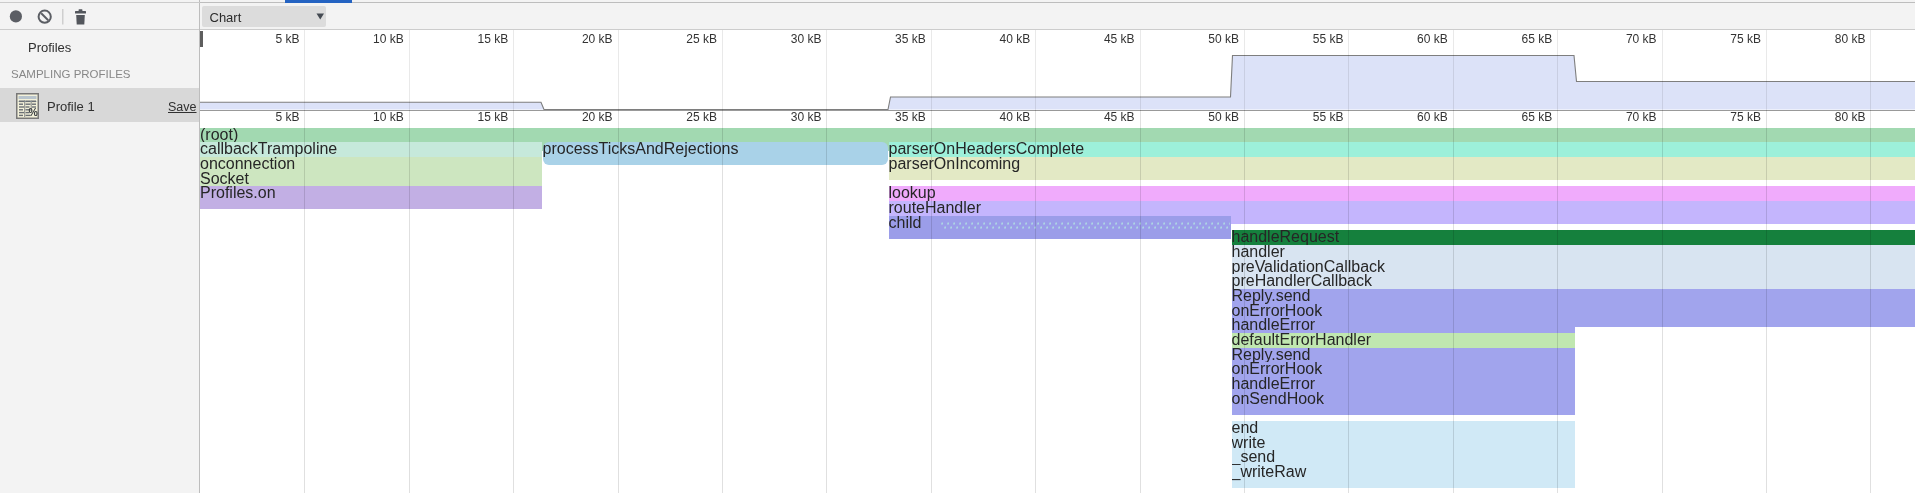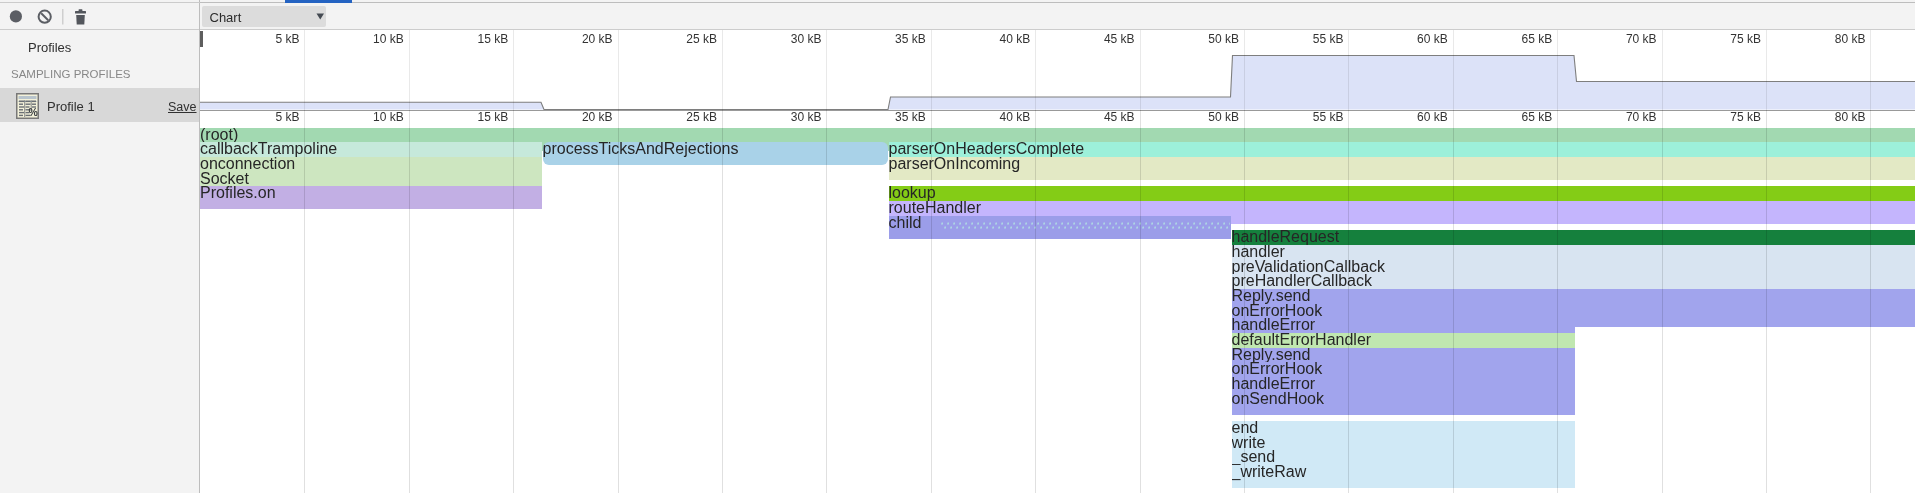--- a/index.html
+++ b/index.html
@@ -127,21 +127,21 @@
 <div class="lbl rlbl" style="left:1691.0px;top:111px;width:70px;">75 kB</div>
 <div class="lbl rlbl" style="left:1795.4px;top:111px;width:70px;">80 kB</div>
 <div class="bar" style="left:200.0px;top:127.60px;width:1715.0px;background:#a2d9b1;">(root)</div>
 <div class="bar" style="left:200.0px;top:142.27px;width:342.0px;background:#c6e9db;">callbackTrampoline</div>
 <div class="bar" style="left:542.5px;top:142.27px;width:345.0px;background:#a9d2e8;border-radius:6px;">processTicksAndRejections</div>
 <div class="bar" style="left:888.5px;top:142.27px;width:1026.5px;background:#9df0da;">parserOnHeadersComplete</div>
 <div class="bar" style="left:200.0px;top:156.94px;width:342.0px;background:#cde6c0;">onconnection</div>
 <div class="bar" style="left:888.5px;top:156.94px;width:1026.5px;background:#e3e9c5;">parserOnIncoming</div>
 <div class="bar" style="left:200.0px;top:171.61px;width:342.0px;background:#cde6c0;">Socket</div>
 <div class="bar" style="left:200.0px;top:186.28px;width:342.0px;background:#c2afe4;">Profiles.on</div>
-<div class="bar" style="left:888.5px;top:186.28px;width:1026.5px;background:#84cc16;">lookup</div>
+<div class="bar" style="left:888.5px;top:186.28px;width:1026.5px;background:#f0abfc;">lookup</div>
 <div class="bar" style="left:888.5px;top:200.95px;width:1026.5px;background:#c4b5fd;">routeHandler</div>
 <div class="bar" style="left:888.5px;top:215.62px;width:342.0px;background:#9b9de9;">child</div>
 <div class="bar" style="left:1231.5px;top:230.29px;width:683.5px;background:#15803d;">handleRequest</div>
 <div class="bar" style="left:1231.5px;top:244.96px;width:683.5px;background:#d8e4f1;">handler</div>
 <div class="bar" style="left:1231.5px;top:259.63px;width:683.5px;background:#d8e4f1;">preValidationCallback</div>
 <div class="bar" style="left:1231.5px;top:274.30px;width:683.5px;background:#d8e4f1;">preHandlerCallback</div>
 <div class="bar" style="left:1231.5px;top:288.97px;width:683.5px;background:#a1a4ed;">Reply.send</div>
 <div class="bar" style="left:1231.5px;top:303.64px;width:683.5px;background:#a1a4ed;">onErrorHook</div>
 <div class="bar" style="left:1231.5px;top:318.31px;width:343.0px;background:#a1a4ed;">handleError</div>
 <div class="bar" style="left:1231.5px;top:332.98px;width:343.0px;background:#c0e7b0;">defaultErrorHandler</div>

